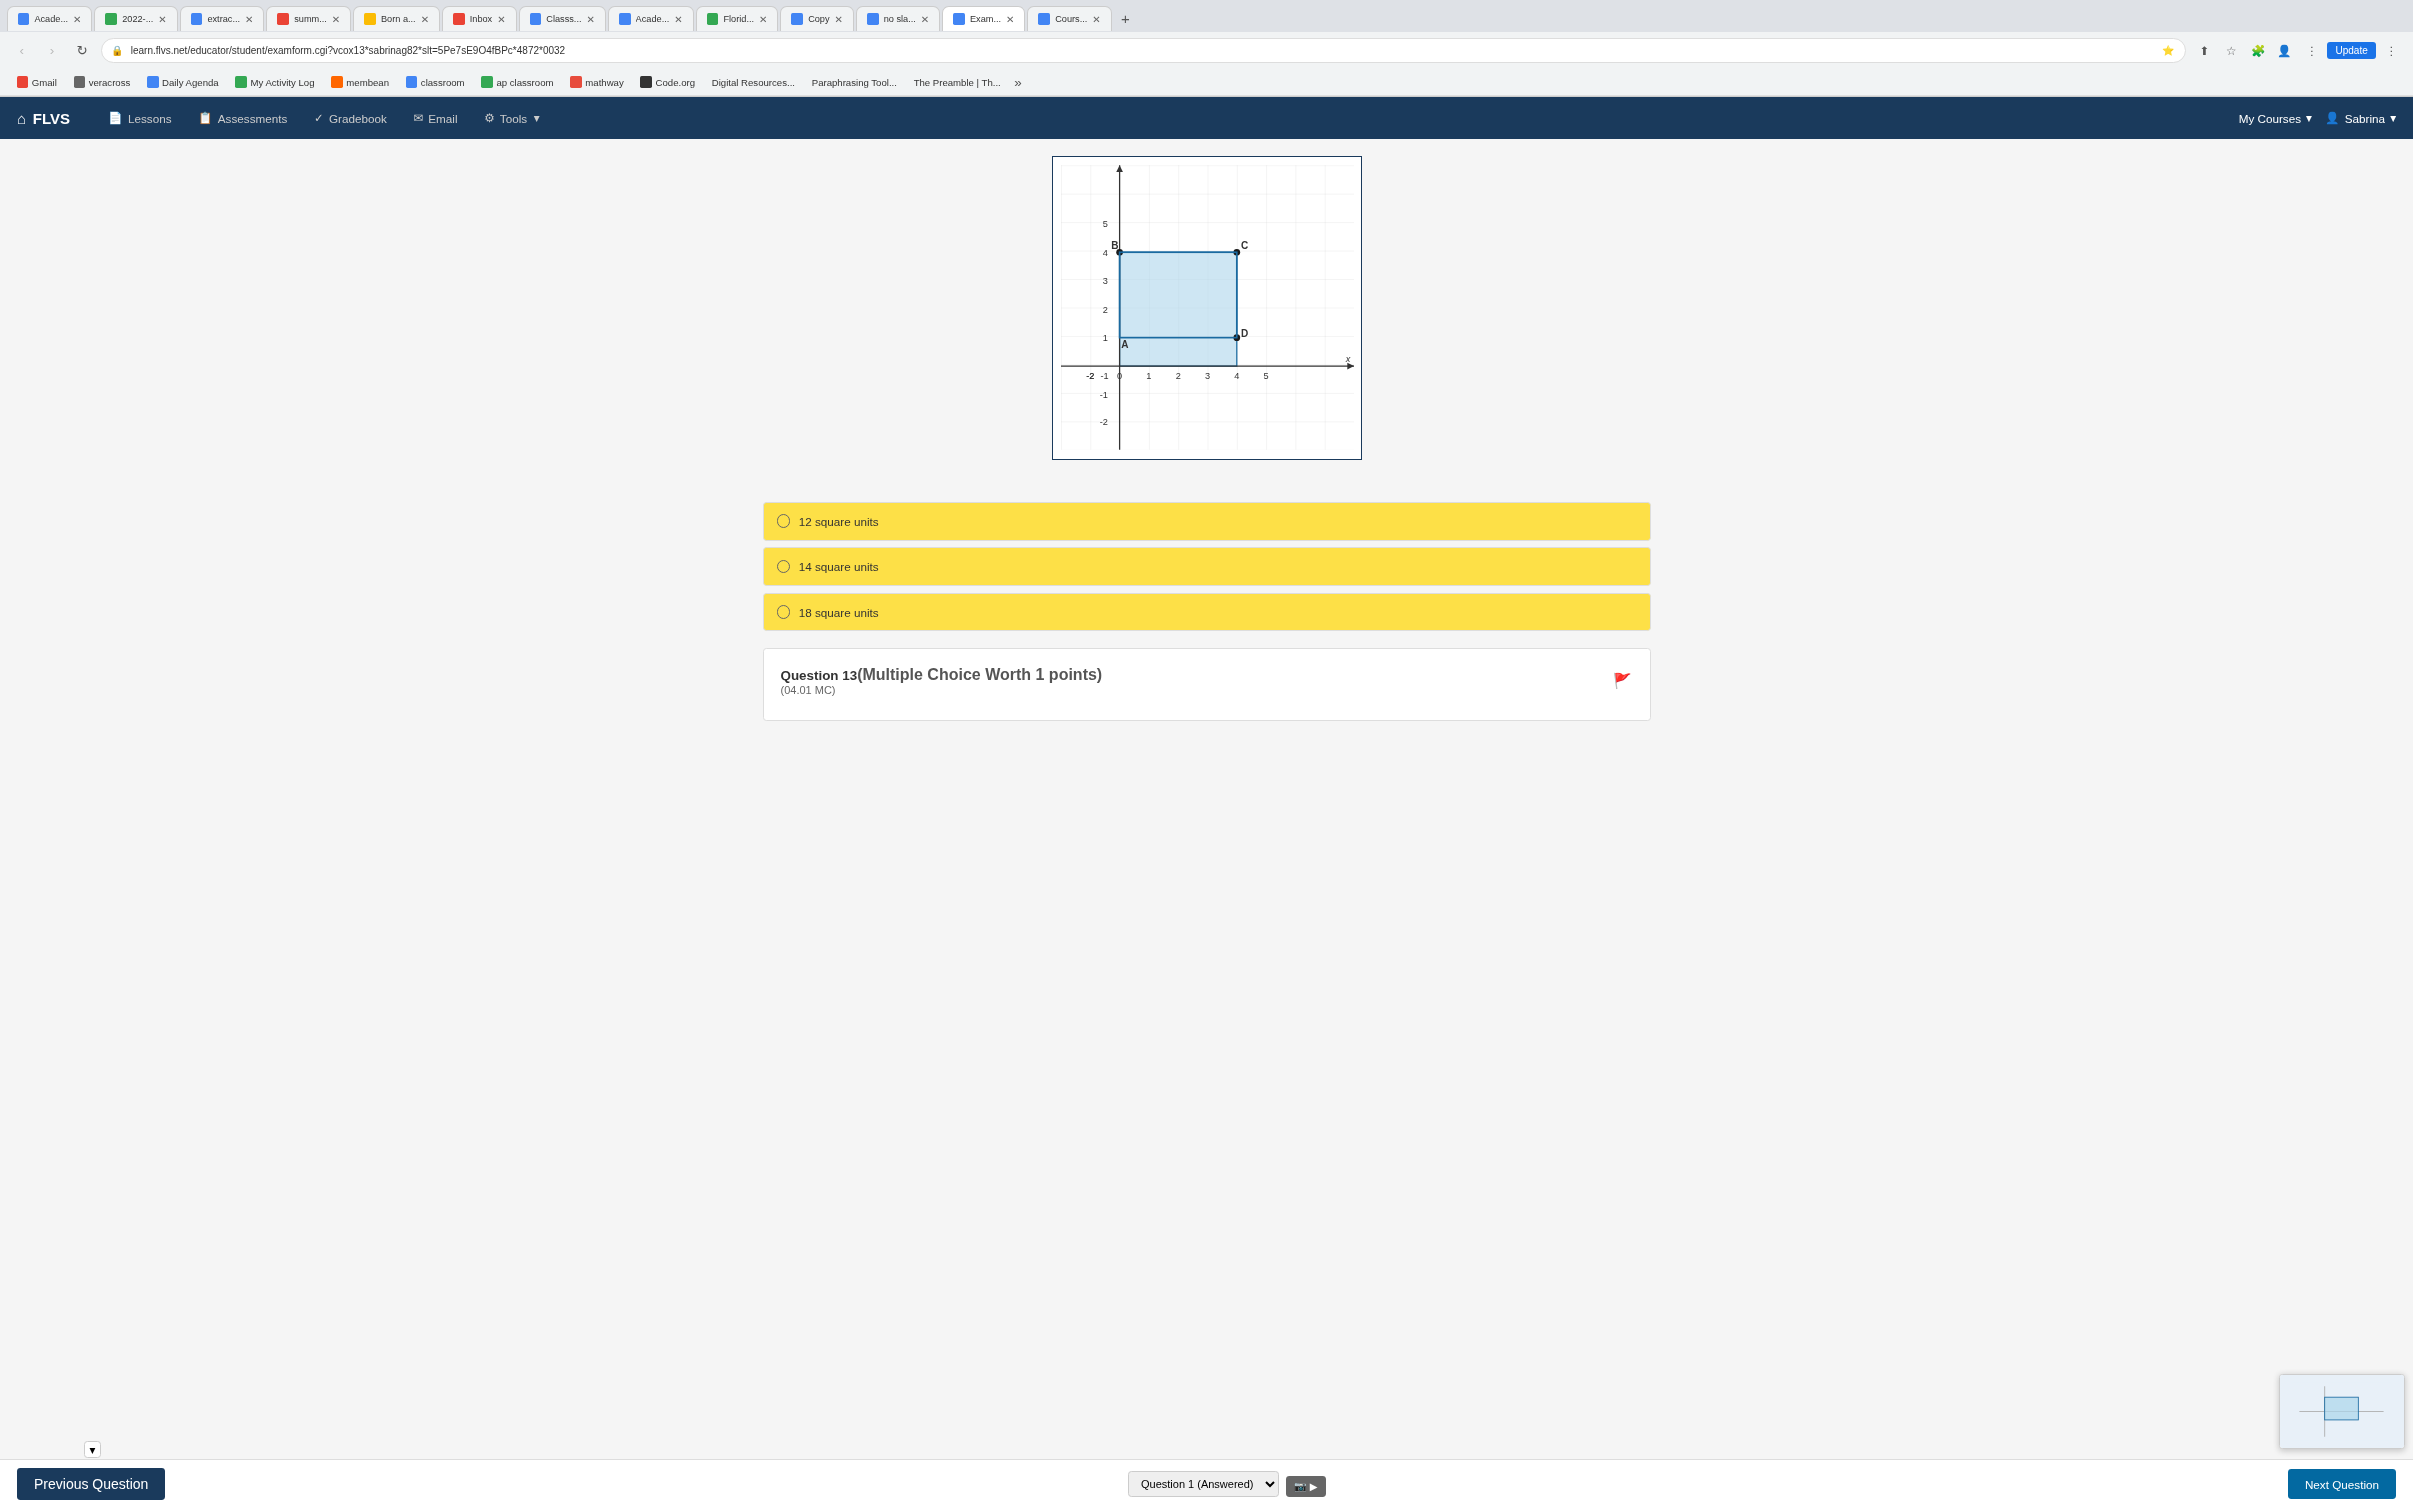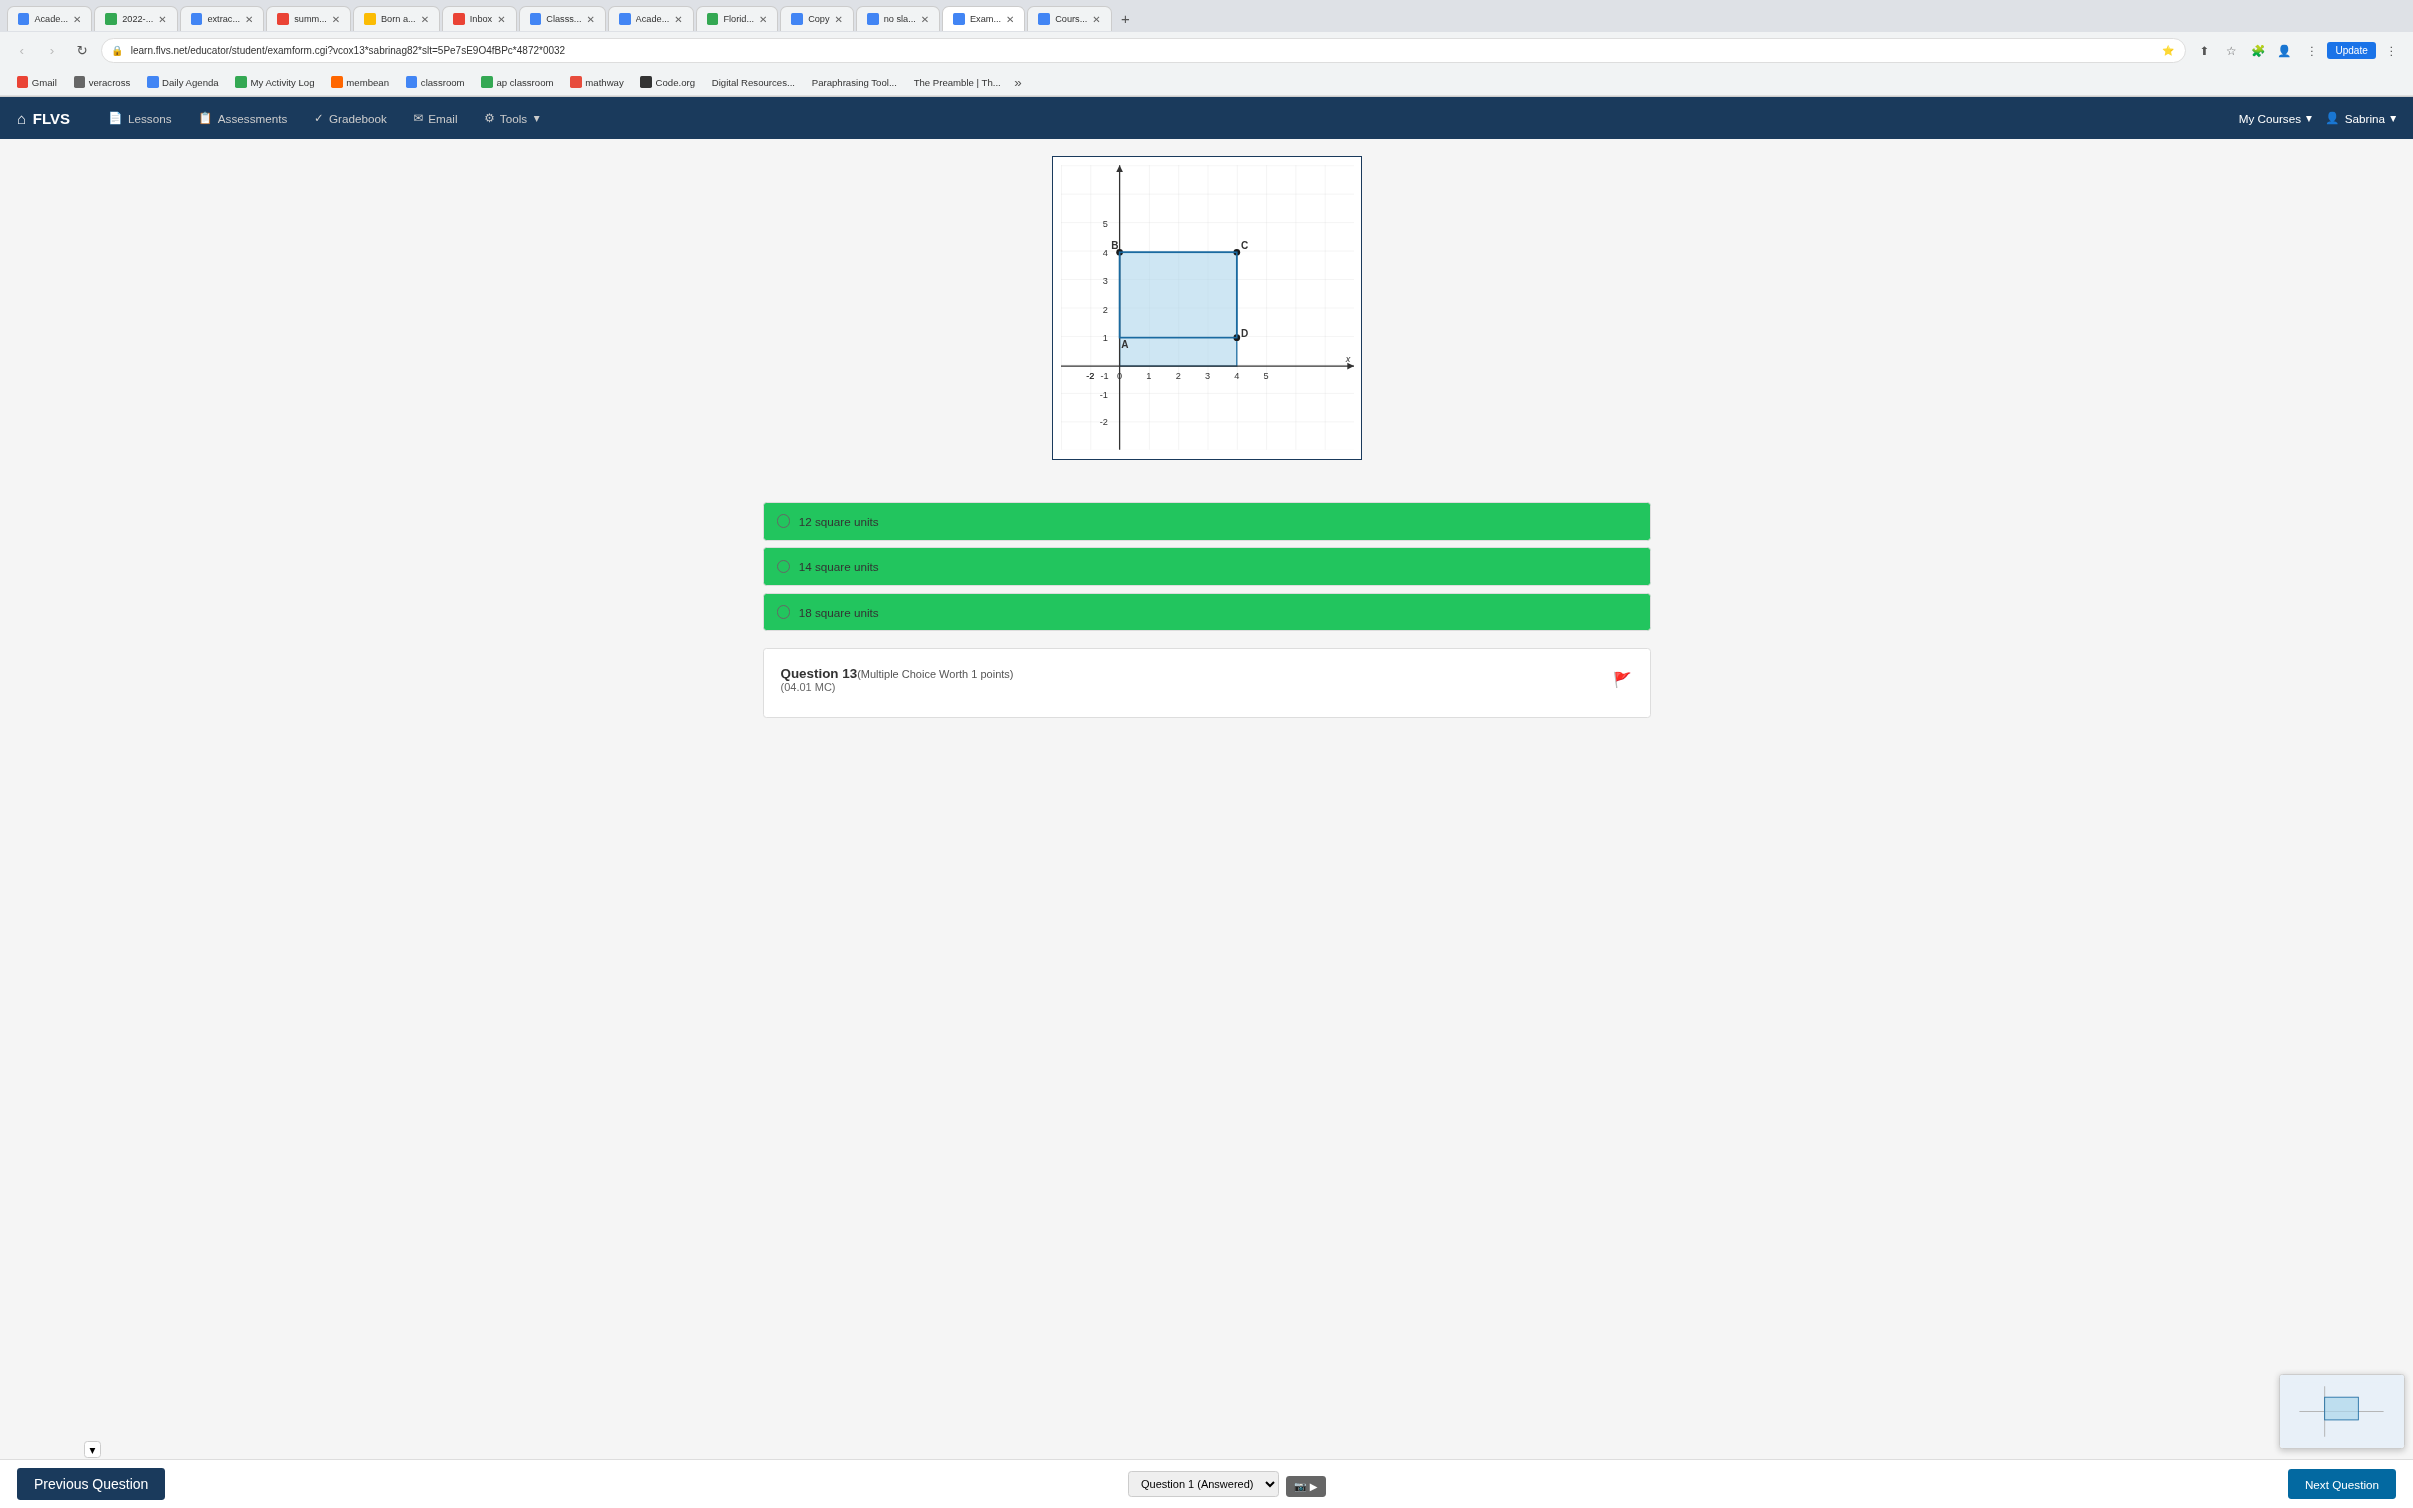--- a/index.html
+++ b/index.html
@@ -40,21 +40,21 @@
 
     
     .main-content { background: #f5f5f5; min-height: calc(100vh - 168px); padding: 17px 0; }
     .content-wrapper { max-width: 922px; margin: 0 auto; padding: 0 17px; }
 
     
     .graph-container { background: white; border: 1.7px solid #1a3a5c; width: 310px; margin: 0 auto 25px; padding: 8.4px; }
     .graph-svg { width: 293px; height: 285px; display: block; }
 
     
-    .answer-choice { display: flex; align-items: center; gap: 8.4px; padding: 11.7px 13.4px; background: #22c55e; border: 0.8px solid #ddd; border-radius: 3.4px; margin-bottom: 6.7px; cursor: pointer; width: 100%; }
+    .answer-choice { display: flex; align-items: center; gap: 8.4px; padding: 11.7px 13.4px; background: #fde047; border: 0.8px solid #ddd; border-radius: 3.4px; margin-bottom: 6.7px; cursor: pointer; width: 100%; }
     .radio-circle { width: 13.4px; height: 13.4px; border-radius: 50%; border: 1.7px solid #666; flex-shrink: 0; }
     .answer-text { font-size: 11.7px; color: #333; }
 
     
     .question-section { background: white; border: 0.8px solid #ddd; border-radius: 3.4px; margin-top: 17px; padding: 17px; }
     .question-header { display: flex; align-items: center; justify-content: space-between; margin-bottom: 6.7px; }
     .question-title { font-size: 13.4px; font-weight: bold; color: #333; }
     .question-sub { font-size: 11px; color: #666; }
     .flag-icon { color: #1a73e8; font-size: 15px; cursor: pointer; }
 
@@ -329,21 +329,21 @@
       <div class="answer-choice">
         <div class="radio-circle"></div>
         <span class="answer-text">18 square units</span>
       </div>
     </div>
 
     <div class="question-section">
       <div class="question-header">
         <div>
           <span class="question-title">
-            <span>Question 13</span><span style="font-size:11px;font-weight:normal;color:#555;">(<span>Multiple Choice Worth 1 points</span>)</span>
+            <span>Question 13</span><span style="font-size:16px;font-weight:bold;color:#555;">(<span>Multiple Choice Worth 1 points</span>)</span>
           </span>
           <div class="question-sub">(04.01 MC)</div>
         </div>
         <div class="flag-icon">🚩</div>
       </div>
     </div>
 
   </div>
 </div>
 

